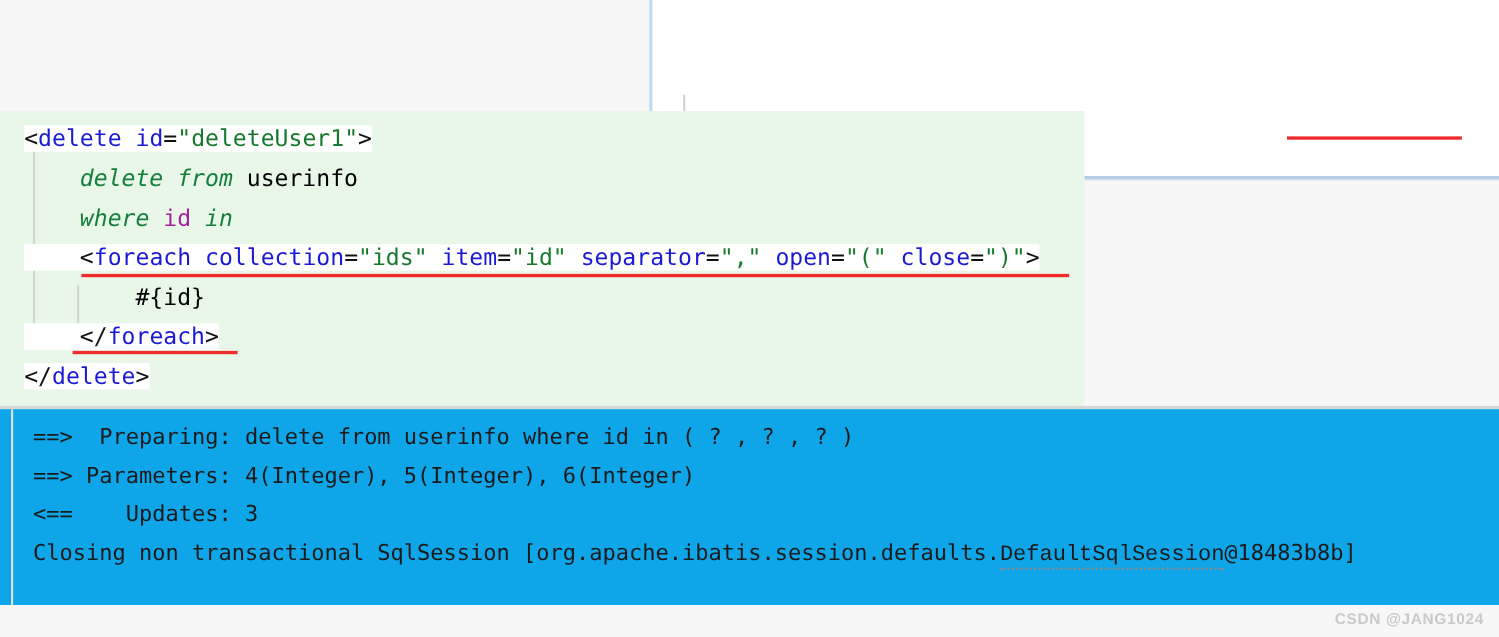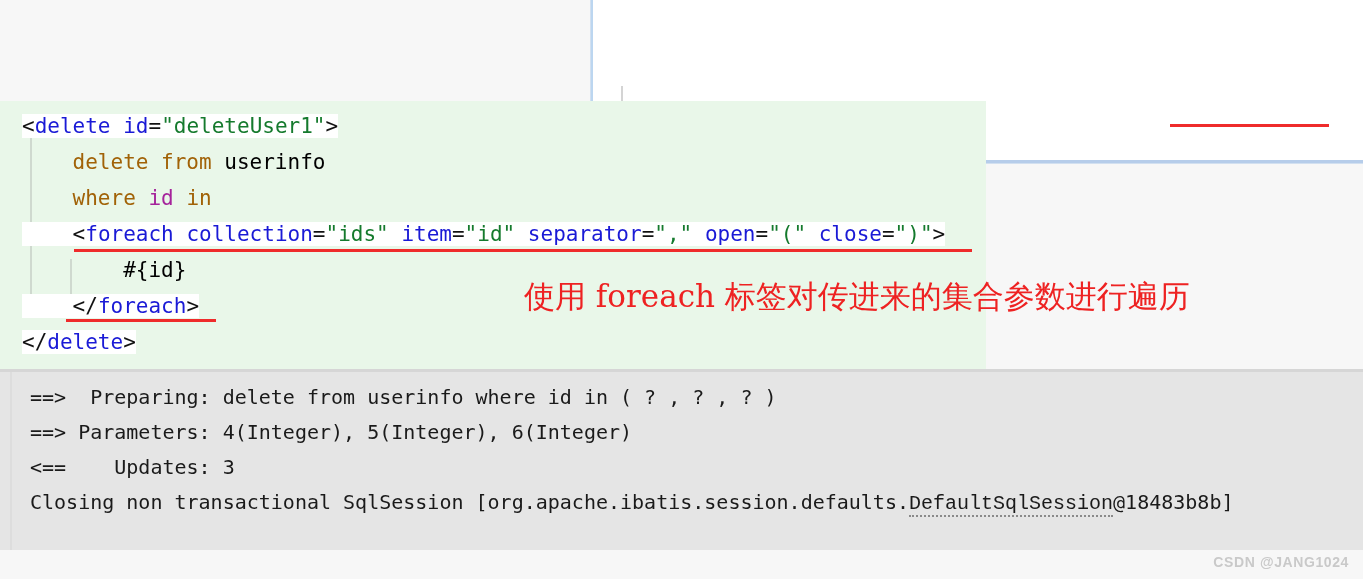--- a/index.html
+++ b/index.html
@@ -96,21 +96,21 @@
     left: 70px;
     top: 158px;
     width: 2px;
     height: 36px;
     background: #cfd9cf;
   }
   .x-tag   { color: #1a1ad6; margin-top: 21px; }
   .x-attr  { color: #1a1ad6; }
   .x-val   { color: #157a2d; }
   .x-punct { color: #111111; }
-  .x-kw    { color: #a16207; }
+  .x-kw    { color: #15803d; font-style: italic; }
   .x-id    { color: #a5239b; }
   .x-text  { color: #000000; }
 
   
   .cn-note {
     position: absolute;
     left: 524px;
     top: 278px;
     font-family: "DejaVu Serif", "Liberation Serif", serif;
     font-size: 31px;
@@ -128,21 +128,21 @@
     width: 1363px;
     height: 3px;
     background: #d6d6d6;
   }
   .console {
     position: absolute;
     left: 0px;
     top: 372px;
     width: 1363px;
     height: 178px;
-    background: #e5e5e5;
+    background: #0ea5e9;
     overflow: hidden;
   }
   .console-gutter {
     position: absolute;
     left: 10px;
     top: 0px;
     width: 2px;
     height: 178px;
     background: #dddddd;
   }
@@ -184,21 +184,20 @@
       <div class="indent-guide"></div>
     <div class="row"><span><span class="k-anno">@Test</span></span></div><div class="row"><span><span class="k-kw">void</span><span class="k-plain"> </span><span class="k-fn">deleteUser1</span><span class="k-plain">() {</span></span></div></div>
   </div>
 
   <div class="xml-panel">
     <div class="xml-indent"></div>
     <div class="xml-indent2"></div>
     <div class="xml-code" id="xml-code"><div class="row"><span class="hl-white"><span class="x-punct">&lt;</span><span class="x-tag">delete</span><span class="x-punct"> </span><span class="x-attr">id</span><span class="x-punct">=</span><span class="x-val">"deleteUser1"</span><span class="x-punct">&gt;</span></span></div><div class="row"><span><span class="x-text">    </span><span class="x-kw">delete from</span><span class="x-text"> userinfo</span></span></div><div class="row"><span><span class="x-text">    </span><span class="x-kw">where</span><span class="x-text"> </span><span class="x-id">id</span><span class="x-text"> </span><span class="x-kw">in</span></span></div><div class="row"><span class="hl-white"><span class="x-text">    </span><span class="x-punct">&lt;</span><span class="x-tag">foreach</span><span class="x-punct"> </span><span class="x-attr">collection</span><span class="x-punct">=</span><span class="x-val">"ids"</span><span class="x-punct"> </span><span class="x-attr">item</span><span class="x-punct">=</span><span class="x-val">"id"</span><span class="x-punct"> </span><span class="x-attr">separator</span><span class="x-punct">=</span><span class="x-val">","</span><span class="x-punct"> </span><span class="x-attr">open</span><span class="x-punct">=</span><span class="x-val">"("</span><span class="x-punct"> </span><span class="x-attr">close</span><span class="x-punct">=</span><span class="x-val">")"</span><span class="x-punct">&gt;</span></span></div><div class="row"><span><span class="x-text">        #{id}</span></span></div><div class="row"><span class="hl-white"><span class="x-text">    </span><span class="x-punct">&lt;/</span><span class="x-tag">foreach</span><span class="x-punct">&gt;</span></span></div><div class="row"><span class="hl-white"><span class="x-punct">&lt;/</span><span class="x-tag">delete</span><span class="x-punct">&gt;</span></span></div></div>
   </div>
 
-  <div class="cn-note">使用 foreach 标签对传进来的集合参数进行遍历</div>
 
   <div id="underline-layer">
       <div class="ul-red" style="left: 1170px; top: 124px; width: 159px; background: rgb(239, 43, 43);"></div>
       <div class="ul-red" style="left: 74px; top: 249px; width: 898px; background: rgb(239, 43, 43);"></div>
       <div class="ul-red" style="left: 66px; top: 319px; width: 150px; background: rgb(239, 43, 43);"></div>
       <div class="ul-red" style="left: 626px; top: 411px; width: 219px; background: rgb(239, 43, 43);"></div>
       <div class="ul-red" style="left: 234px; top: 447px; width: 440px; background: rgb(239, 43, 43);"></div>
     </div>
 
   <div class="console-divider"></div>

